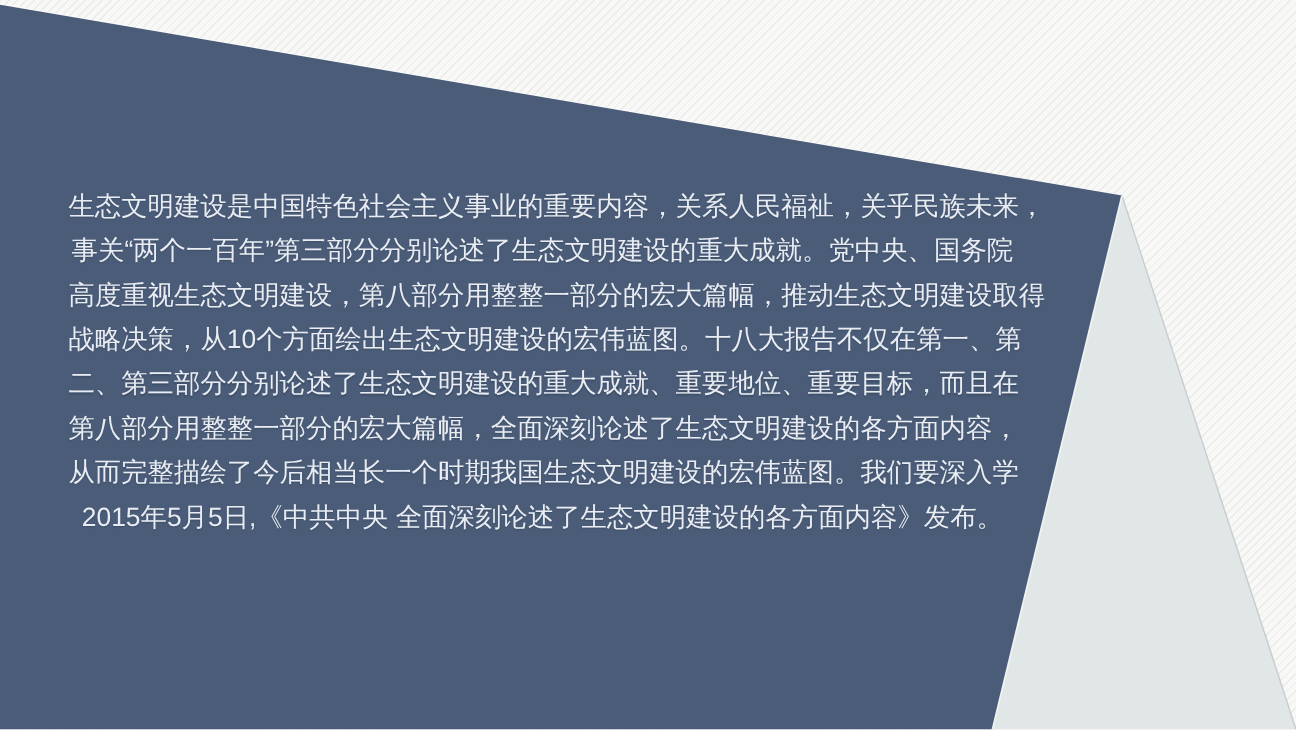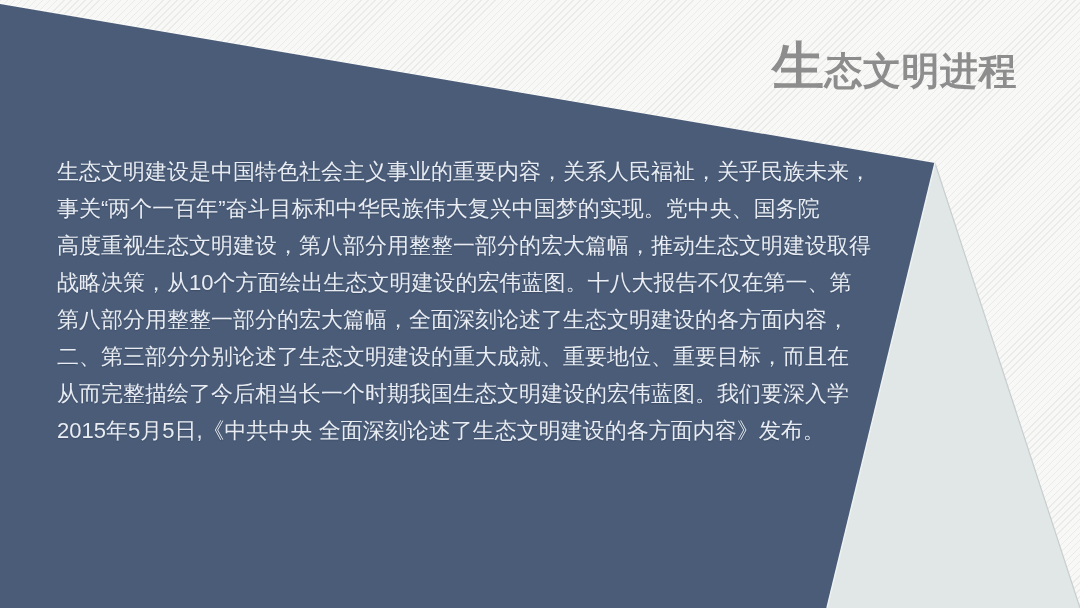--- a/index.html
+++ b/index.html
@@ -50,46 +50,46 @@
     left: 57px;
     top: 153px;
     width: 790px;
     color: #e9edf3;
     font-size: 22px;
     line-height: 37px;
     text-shadow: 0 1px 1px rgba(25,35,55,0.25);
   }
   .body-line {
     white-space: pre;
+    text-align: center;
   }
 </style>
 </head>
 <body>
 
 <div class="stage">
 
   <svg class="bg-shapes" viewBox="0 0 1080 608" xmlns="http://www.w3.org/2000/svg" aria-hidden="true">
 
     <polygon points="935,163 1080,608 820,608" fill="#e1e6e6"></polygon>
 
     <line x1="935" y1="163" x2="1080" y2="608" stroke-width="1.2" stroke="#c8cecf"></line>
 
     <line x1="0" y1="3" x2="935" y2="163" stroke="rgba(255,255,255,0.4)" stroke-width="1"></line>
 
     <polygon points="0,4 935,163 827,608 0,608" fill="#4a5c78"></polygon>
 
     <line x1="935" y1="163" x2="827" y2="608" stroke-width="1.5" stroke="#eef2f3"></line>
   </svg>
 
-  <h1 class="slide-title"><span class="title-lead">生</span><span class="title-rest">态文明进程</span></h1>
 
   <div class="body-text">
     <div class="body-line">生态文明建设是中国特色社会主义事业的重要内容，关系人民福祉，关乎民族未来，</div>
-    <div class="body-line">事关“两个一百年”奋斗目标和中华民族伟大复兴中国梦的实现。党中央、国务院</div>
+    <div class="body-line">事关“两个一百年”第三部分分别论述了生态文明建设的重大成就。党中央、国务院</div>
     <div class="body-line">高度重视生态文明建设，第八部分用整整一部分的宏大篇幅，推动生态文明建设取得</div>
     <div class="body-line">战略决策，从10个方面绘出生态文明建设的宏伟蓝图。十八大报告不仅在第一、第</div>
+    <div class="body-line">二、第三部分分别论述了生态文明建设的重大成就、重要地位、重要目标，而且在</div>
     <div class="body-line">第八部分用整整一部分的宏大篇幅，全面深刻论述了生态文明建设的各方面内容，</div>
-    <div class="body-line">二、第三部分分别论述了生态文明建设的重大成就、重要地位、重要目标，而且在</div>
     <div class="body-line">从而完整描绘了今后相当长一个时期我国生态文明建设的宏伟蓝图。我们要深入学</div>
     <div class="body-line">2015年5月5日,《中共中央 全面深刻论述了生态文明建设的各方面内容》发布。</div>
   </div>
 
 </div>
 
 </body></html>

